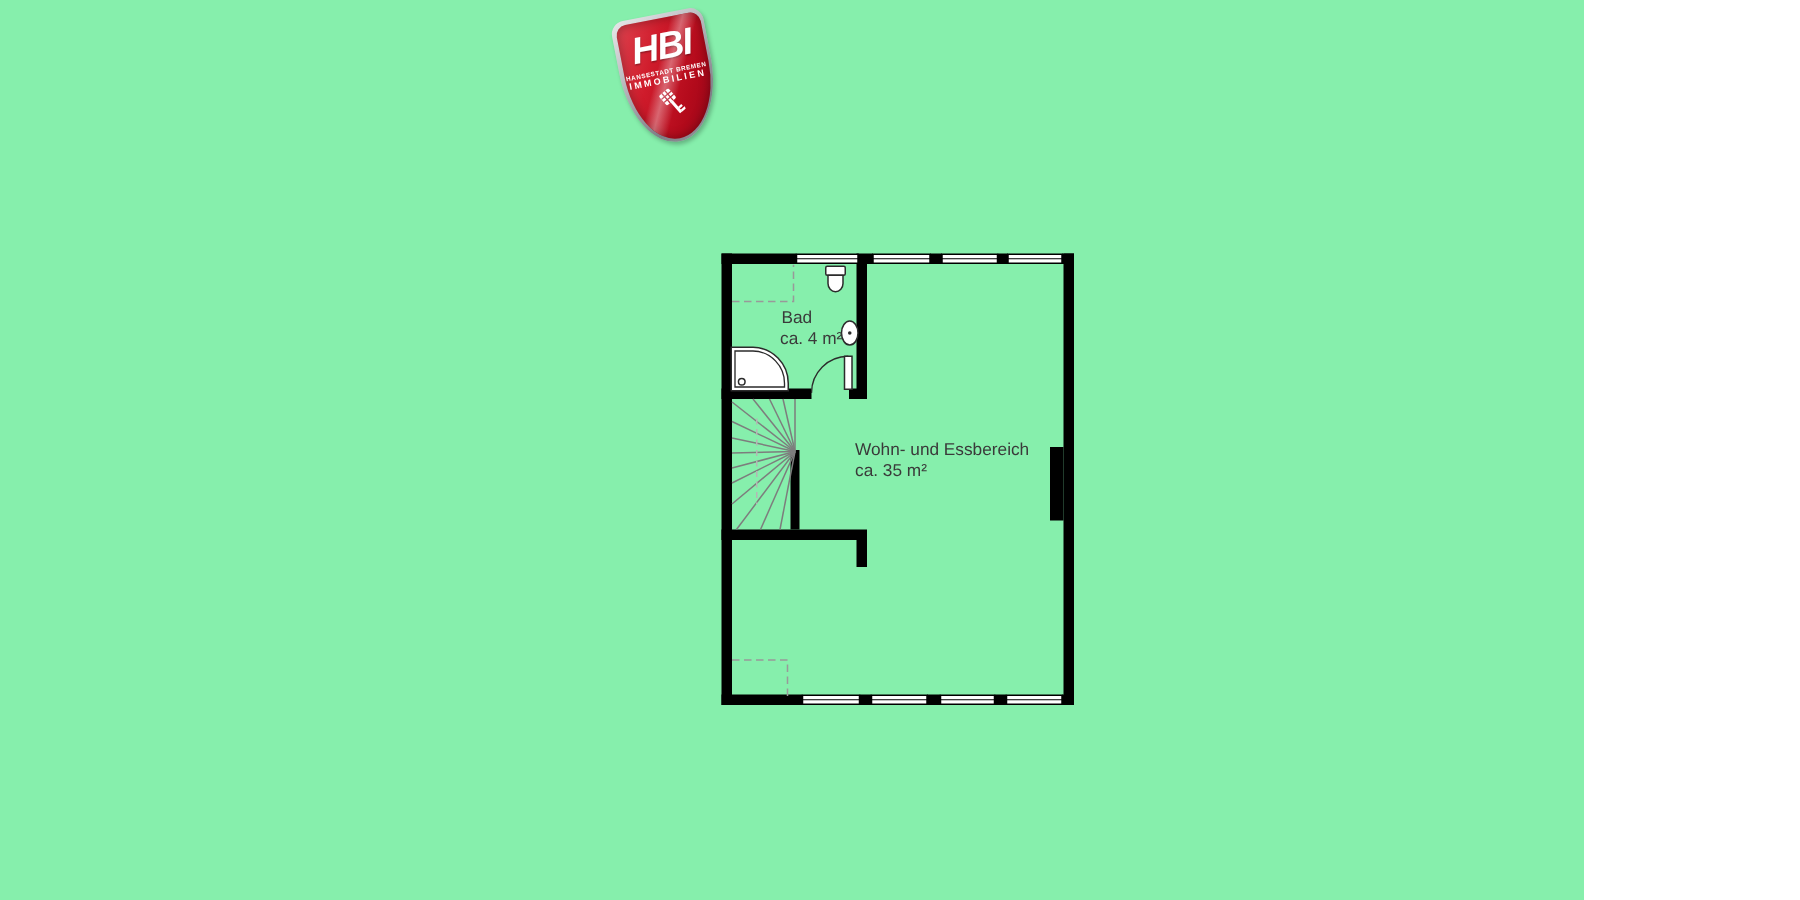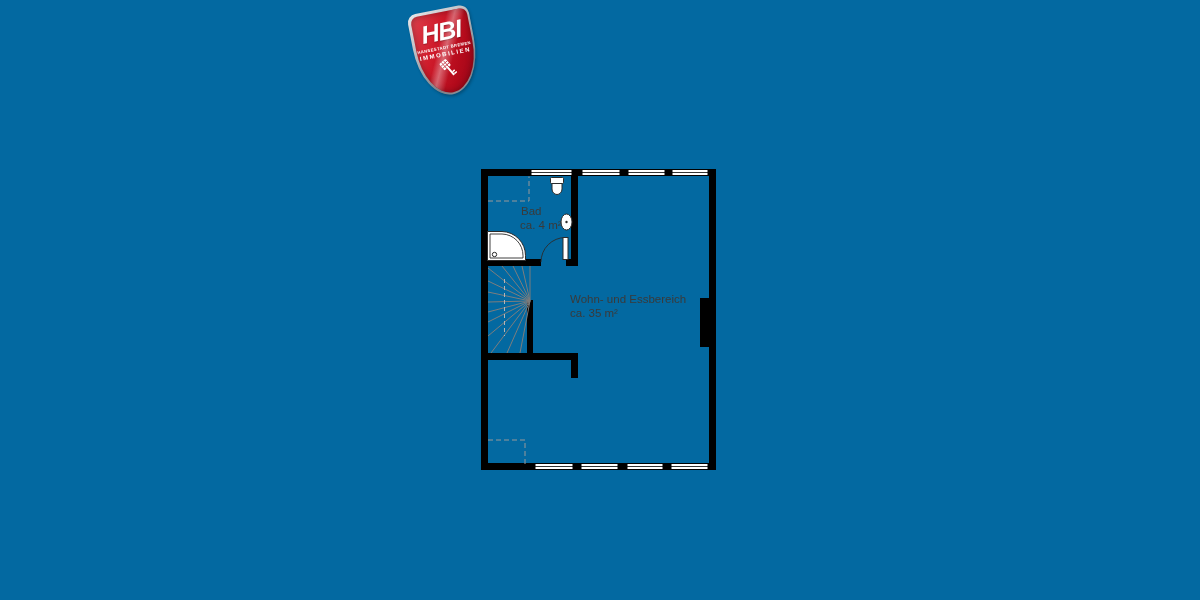--- a/index.html
+++ b/index.html
@@ -1,16 +1,16 @@
 <!DOCTYPE html>
 <html><head>
 <meta charset="utf-8">
 <style>
   html,body{margin:0;padding:0;background:#ffffff;}
-  .canvas{position:relative;width:1200px;height:600px;background:#0369a1;overflow:hidden;
+  .canvas{position:relative;width:1056px;height:600px;background:#86efac;overflow:hidden;
           font-family:"Liberation Sans",sans-serif;}
 
   
   .logo-wrap{position:absolute;left:414px;top:9px;width:62px;height:86px;
              transform:rotate(-11deg);}
   .shield-outer{width:100%;height:100%;box-sizing:border-box;padding:2.5px;
     background:linear-gradient(150deg,#e8e8ea 0%,#b9b9be 35%,#7e7e86 75%,#9a9aa0 100%);
     border-radius:9px 9px 50% 50% / 9px 9px 60% 60%;
     box-shadow:1px 2px 3px rgba(0,0,0,0.25);}
   .shield-inner{position:relative;width:100%;height:100%;box-sizing:border-box;

